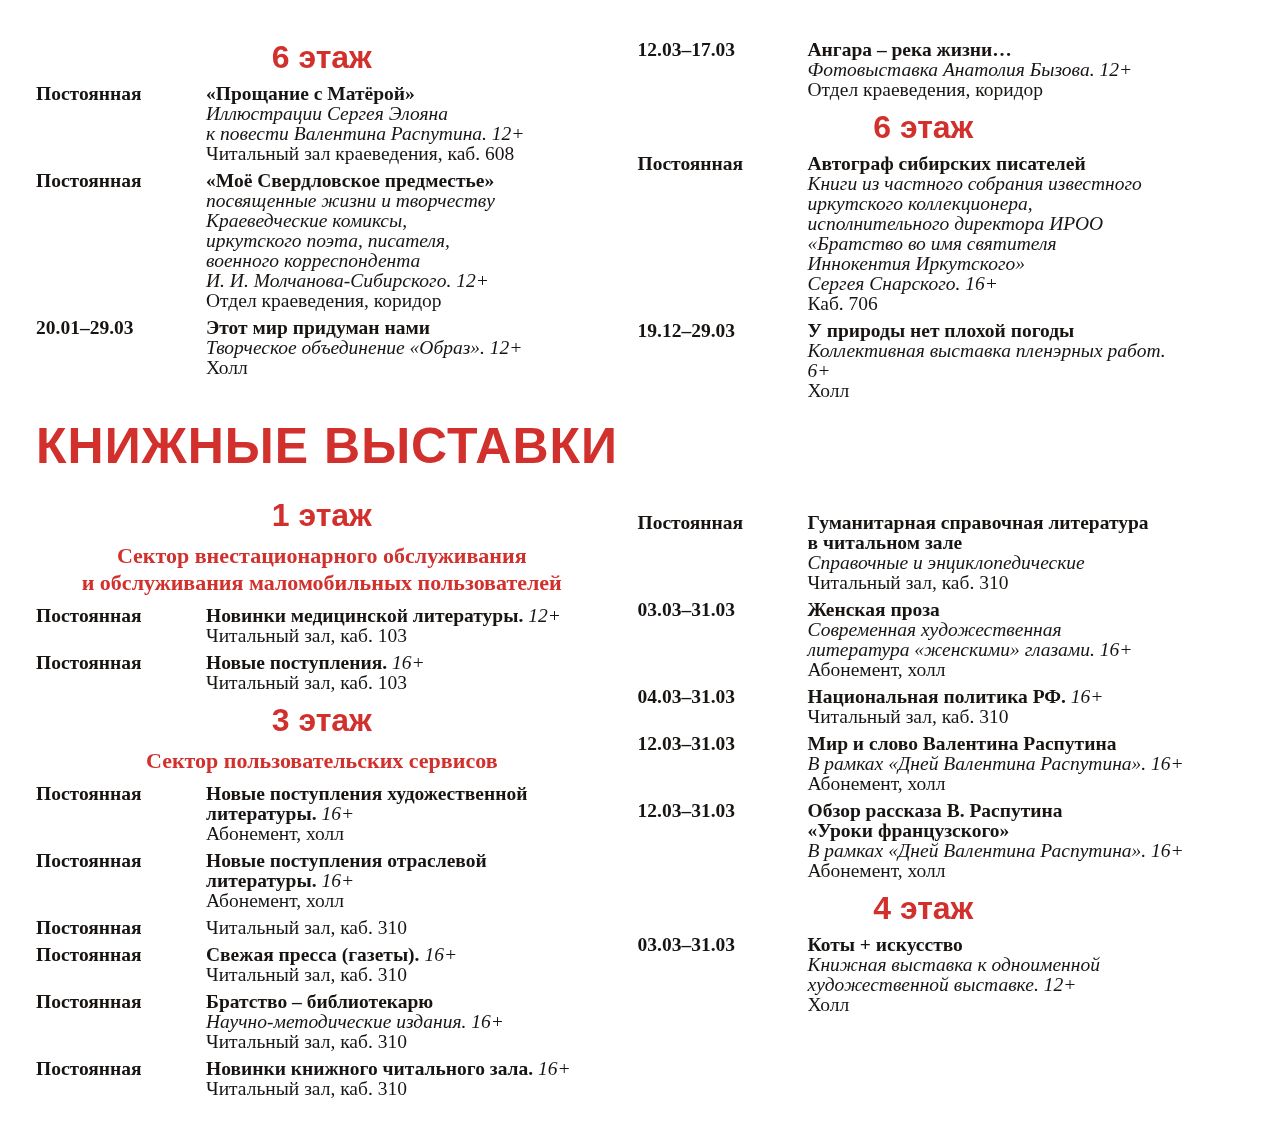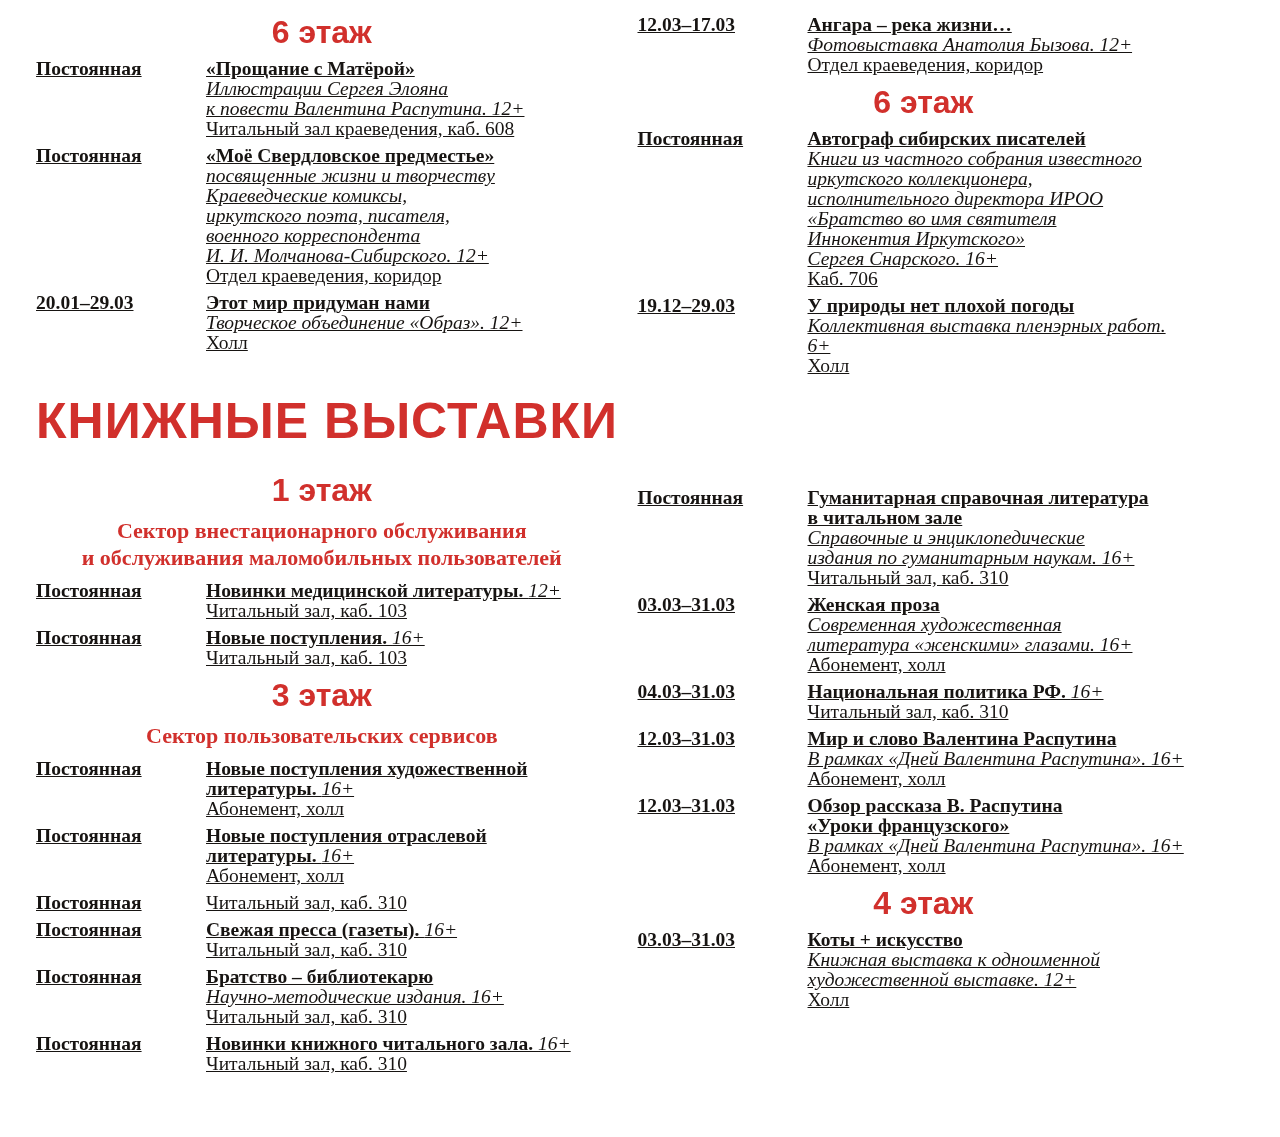--- a/index.html
+++ b/index.html
@@ -6,39 +6,39 @@
     --red:#d1302c;
     --ink:#171412;
   }
   html,body{margin:0;padding:0;}
   body{
     width:1280px;height:1137px;
     background:#ffffff;color:var(--ink);
     font-family:"Liberation Serif",serif;
     overflow:hidden;
   }
-  .page{box-sizing:border-box;width:1256px;height:1137px;padding:15px 47px 0 36px;}
+  .page{box-sizing:border-box;width:1256px;height:1137px;padding:40px 47px 0 36px;}
   .grid{display:grid;grid-template-columns:1fr 1fr;column-gap:30px;align-items:start;}
   .col{min-width:0;}
   .col-pad-top{padding-top:15px;}
 
   .floor-heading{
     font-family:"Liberation Sans",sans-serif;font-weight:700;
     font-size:32px;line-height:34px;color:var(--red);
     text-align:center;margin:0 0 10px;
   }
   .floor-heading:not(:first-child){margin-top:10px;}
 
   .section-subheading{
     color:var(--red);font-weight:700;
     font-size:22px;line-height:27px;text-align:center;
     margin:0 0 10px;
   }
 
-  .entry{display:grid;grid-template-columns:170px 1fr;margin-bottom:7px;text-decoration:underline;}
+  .entry{display:grid;grid-template-columns:170px 1fr;margin-bottom:7px;}
   .entry-label{font-weight:700;font-size:19.5px;line-height:20px;white-space:nowrap;}
   .entry-body{min-width:0;}
   .line{font-size:19.5px;line-height:20px;white-space:nowrap;}
   .line.title{font-weight:700;}
   .line.italic{font-style:italic;}
   .age{font-style:italic;font-weight:400;}
 
   .main-title{
     font-family:"Liberation Sans",sans-serif;font-weight:700;
     color:var(--red);font-size:50px;line-height:52px;
@@ -191,21 +191,20 @@
           </div>
         </div>
       </div>
     <div class="col col-pad-top" id="col-bottom-right">
         <div class="entry">
           <div class="entry-label">Постоянная</div>
           <div class="entry-body">
             <div class="line title">Гуманитарная справочная литература</div>
             <div class="line title">в читальном зале</div>
             <div class="line italic">Справочные и энциклопедические</div>
-            <div class="line italic">издания по гуманитарным наукам. 16+</div>
             <div class="line plain">Читальный зал, каб. 310</div>
           </div>
         </div>
         <div class="entry">
           <div class="entry-label">03.03–31.03</div>
           <div class="entry-body">
             <div class="line title">Женская проза</div>
             <div class="line italic">Современная художественная</div>
             <div class="line italic">литература «женскими» глазами. 16+</div>
             <div class="line plain">Абонемент, холл</div>

